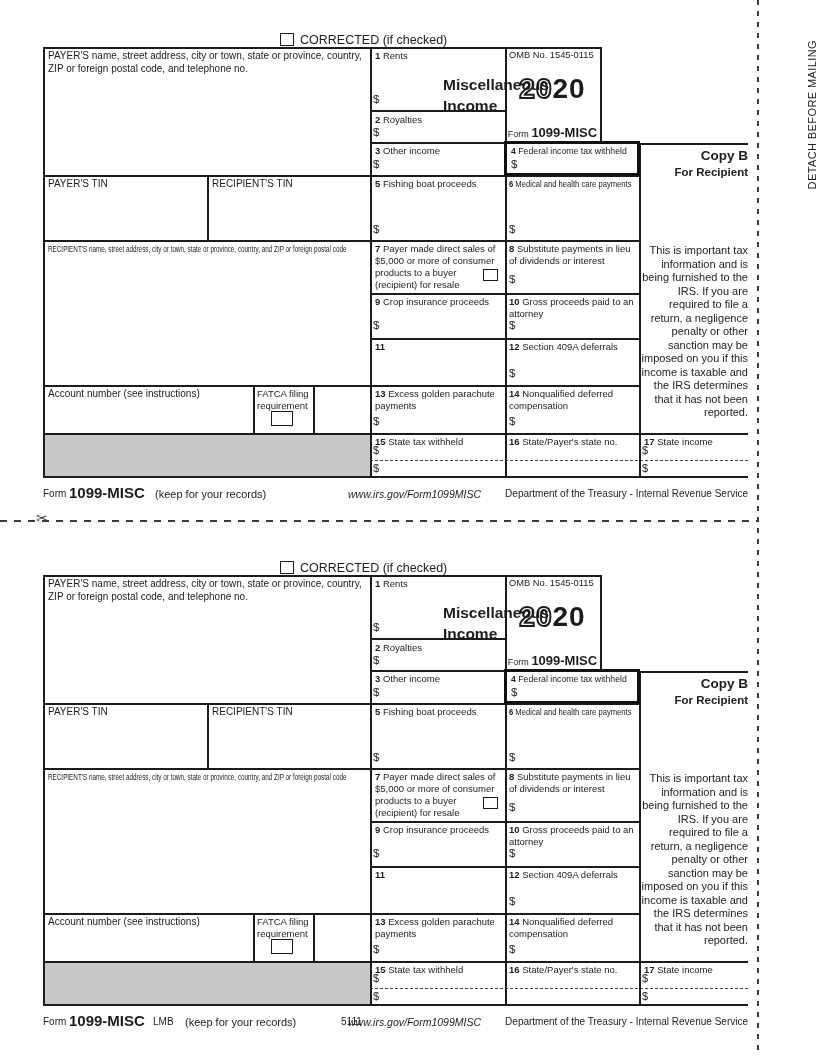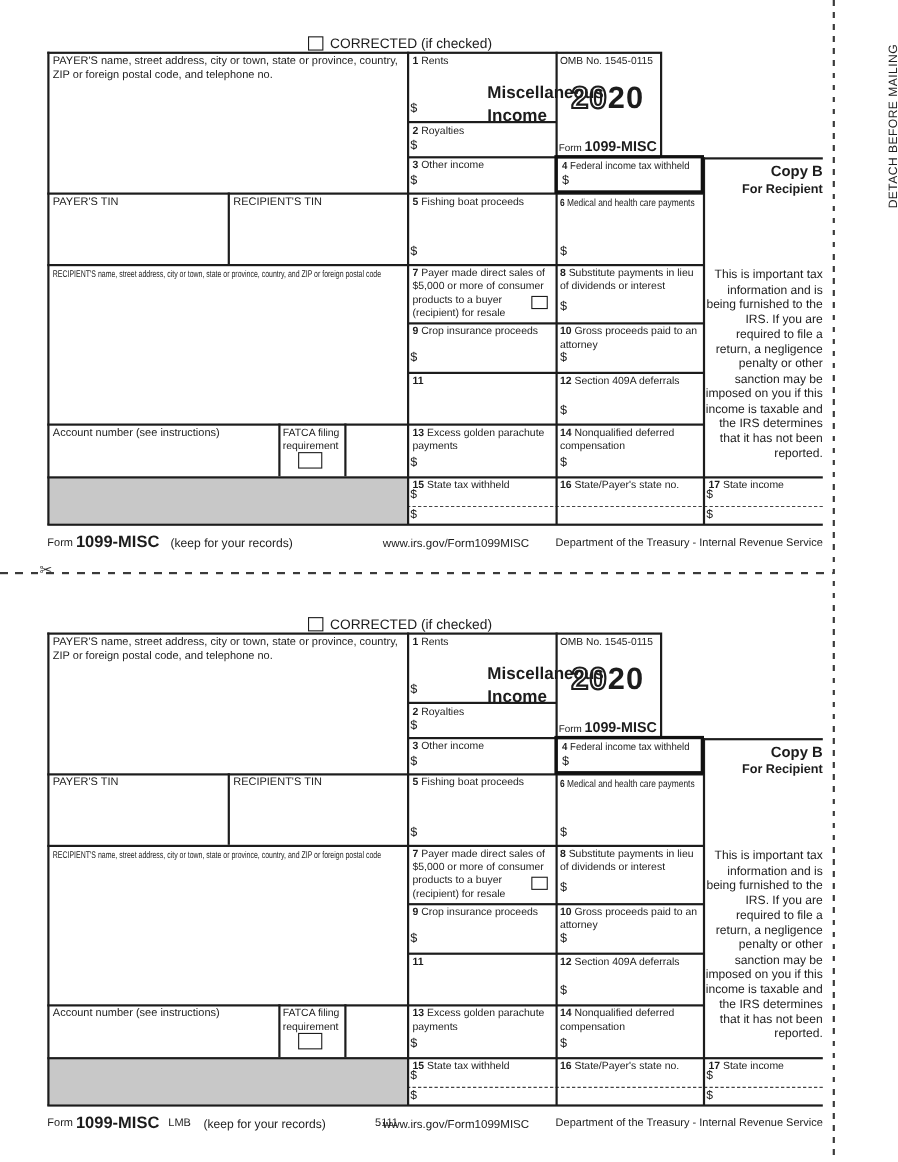--- a/index.html
+++ b/index.html
@@ -54,21 +54,21 @@
             font-size:11px; line-height:13.5px; }
 
   .ft { position:absolute; left:43px; top:451px; width:705px; height:18px; font-size:10px; }
   .ft span { position:absolute; top:4px; }
   .ft .ft-formno { font-weight:bold; font-size:15px; top:0; left:26px; }
   .ft .ft-formw { left:0; }
   .ft .ft-lmb { left:110px; }
   .ft .ft-keep { left:112px; font-size:11px; }
   .copy2 .ft-keep { left:142px; }
   .ft .ft-code { left:262px;margin-left:36px; }
-  .ft .ft-url { left:305px; font-size:10.5px; }
+  .ft .ft-url { left:305px; font-size:10.5px;font-style:italic; }
   .ft .ft-dept { right:0; text-align:right; }
 </style>
 </head>
 <body>
 
 <div class="sheet">
 
   <div class="vcut"></div>
   <div class="hcut"></div>
   <div class="scissors">✂</div>

